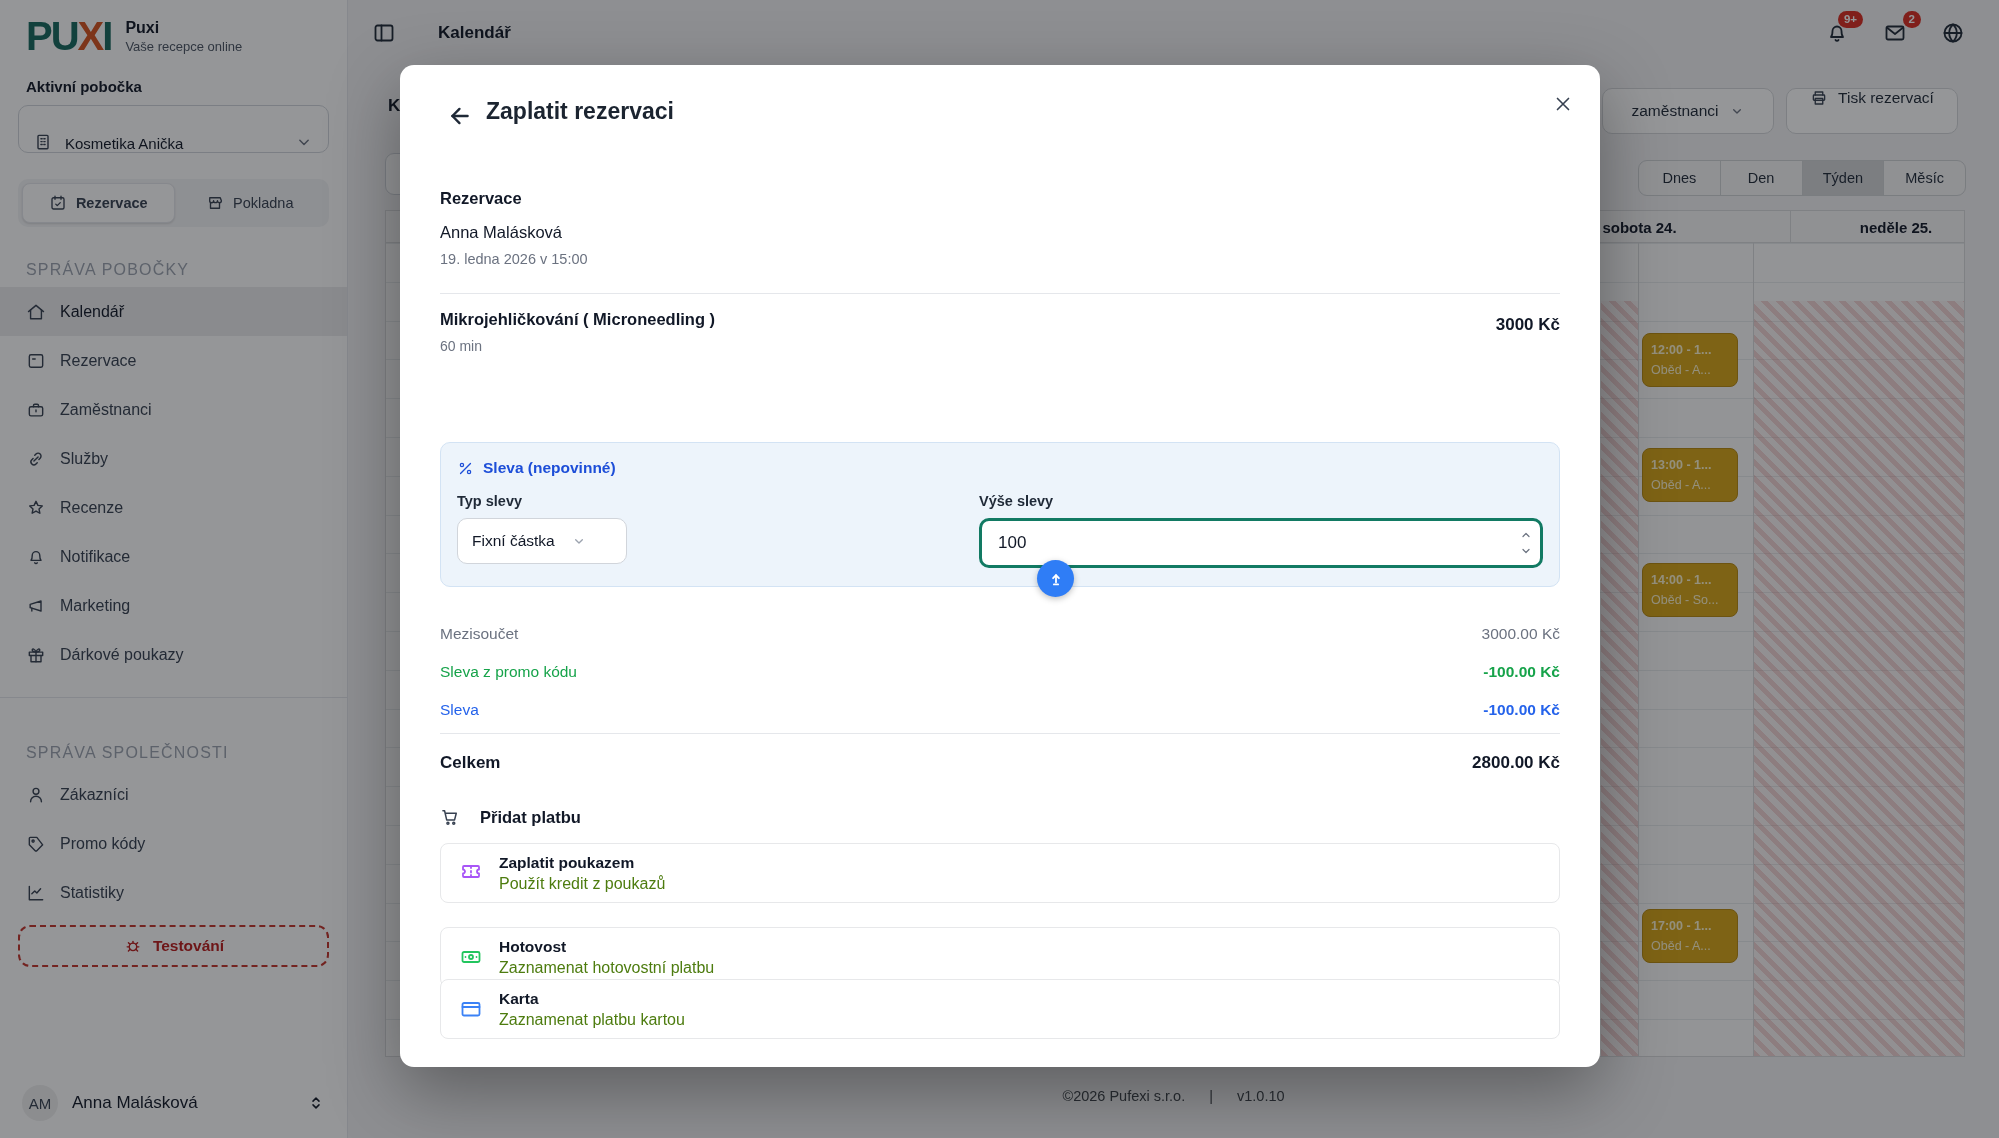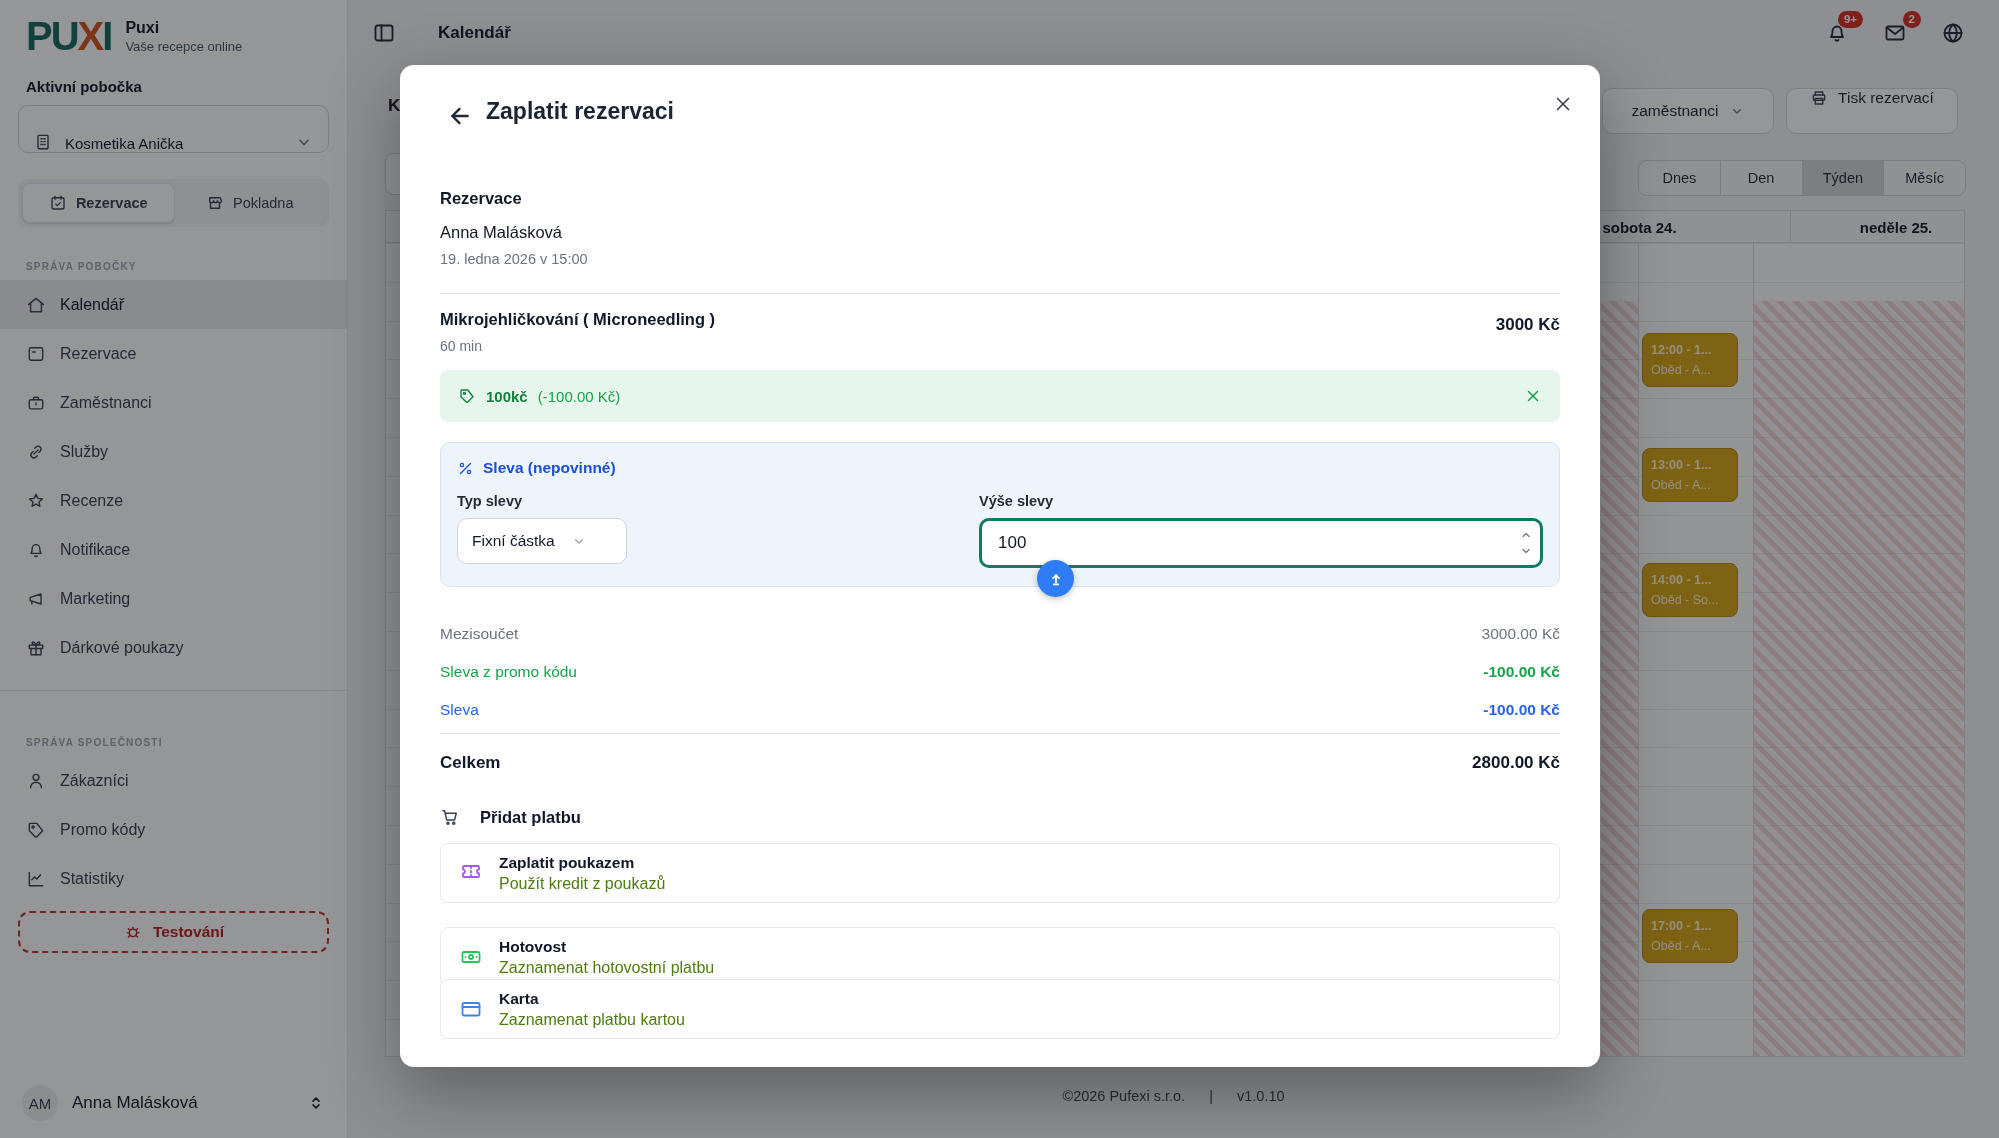--- a/index.html
+++ b/index.html
@@ -13,21 +13,21 @@
   .logo-mark { font-size:40px; font-weight:800; letter-spacing:-2px; color:#17685e; line-height:1; }
   .logo-mark .lx { color:#d4531f; }
   .brand-name { font-size:16px; font-weight:700; color:#111827; }
   .brand-tagline { font-size:13px; color:#4b5563; margin-top:2px; }
   .side-label { padding:0 26px; margin-top:16px; font-size:15px; font-weight:700; color:#111827; }
   .branch-btn { margin:10px 18px 0 18px; height:48px; border:1px solid #d1d5db; border-radius:10px; background:#fff; display:flex; align-items:flex-end; gap:12px; padding:0 14px; font-size:15px; color:#111827; cursor:pointer; }
   .branch-btn .grow { flex:1; }
   .mode-tabs { margin:26px 18px 0 18px; height:48px; background:#f3f4f6; border-radius:10px; display:flex; padding:4px; }
   .mode-tab { flex:1; display:flex; align-items:center; justify-content:center; gap:9px; font-size:14.5px; color:#374151; border-radius:8px; cursor:pointer; }
   .mode-tab.active { background:#fff; box-shadow:0 1px 2px rgba(0,0,0,.12); border:1px solid #e5e7eb; font-weight:600; }
-  .section-label { padding:0 26px; font-size:10px; font-weight:700; letter-spacing:1.2px; color:#9ca3af; }
+  .section-label { padding:0 26px; font-size:16px; font-weight:400; letter-spacing:1.2px; color:#9ca3af; }
   .sl1 { margin-top:34px; } .sl2 { margin-top:46px; }
   .nav { margin-top:8px; }
   .nav-item { height:49px; display:flex; align-items:center; gap:14px; padding:0 26px; font-size:16px; color:#374151; cursor:pointer; }
   .nav-item.active { background:#ececee; color:#111827; }
   .nicon { width:20px; height:20px; display:flex; color:#374151; }
   .side-divider { border-top:1px solid #e5e7eb; margin:18px 0 0 0; }
   .test-btn { margin:8px 18px 0 18px; height:42px; border:2px dashed #c2342c; border-radius:12px; display:flex; align-items:center; justify-content:center; gap:10px; color:#b91c1c; font-size:15.5px; font-weight:600; cursor:pointer; }
   .user-row { margin-top:auto; display:flex; align-items:center; gap:14px; padding:0 22px 0 22px; height:70px; cursor:pointer; }
   .avatar { width:36px; height:36px; border-radius:50%; background:#efefef; display:flex; align-items:center; justify-content:center; font-size:15px; color:#374151; }
   .user-name { font-size:17px; color:#111827; flex:1; }
@@ -416,35 +416,20 @@
 
     <div class="m-sec-label">Rezervace</div>
     <div class="m-customer">Anna Malásková</div>
     <div class="m-date">19. ledna 2026 v 15:00</div>
     <div class="m-div1"></div>
 
     <div class="m-service-name">Mikrojehličkování ( Microneedling )</div>
     <div class="m-service-dur">60 min</div>
     <div class="m-service-price">3000 Kč</div>
 
-    <div class="promo-bar">
-      <span class="picon">
-          <svg viewBox="0 0 24 24" fill="none" stroke="currentColor" stroke-width="1.8" stroke-linecap="round" stroke-linejoin="round">
-            <path d="m20 13-7 7a1.4 1.4 0 0 1-2 0l-7-7V5a1 1 0 0 1 1-1h8z"></path>
-            <circle cx="8.5" cy="8.5" r="1.3"></circle>
-          </svg>
-        </span>
-      <span class="promo-code">100kč</span>
-      <span class="promo-amt">(-100.00 Kč)</span>
-      <span class="promo-x">
-          <svg viewBox="0 0 24 24" fill="none" stroke="currentColor" stroke-width="2" stroke-linecap="round" stroke-linejoin="round">
-            <path d="m6 6 12 12M18 6 6 18"></path>
-          </svg>
-        </span>
-    </div>
 
     <div class="disc-box">
       <div class="disc-head">
         <span class="dicon">
             <svg viewBox="0 0 24 24" fill="none" stroke="currentColor" stroke-width="1.8" stroke-linecap="round" stroke-linejoin="round">
               <path d="M19 5 5 19"></path>
               <circle cx="7" cy="7" r="2.3"></circle>
               <circle cx="17" cy="17" r="2.3"></circle>
             </svg>
           </span>

